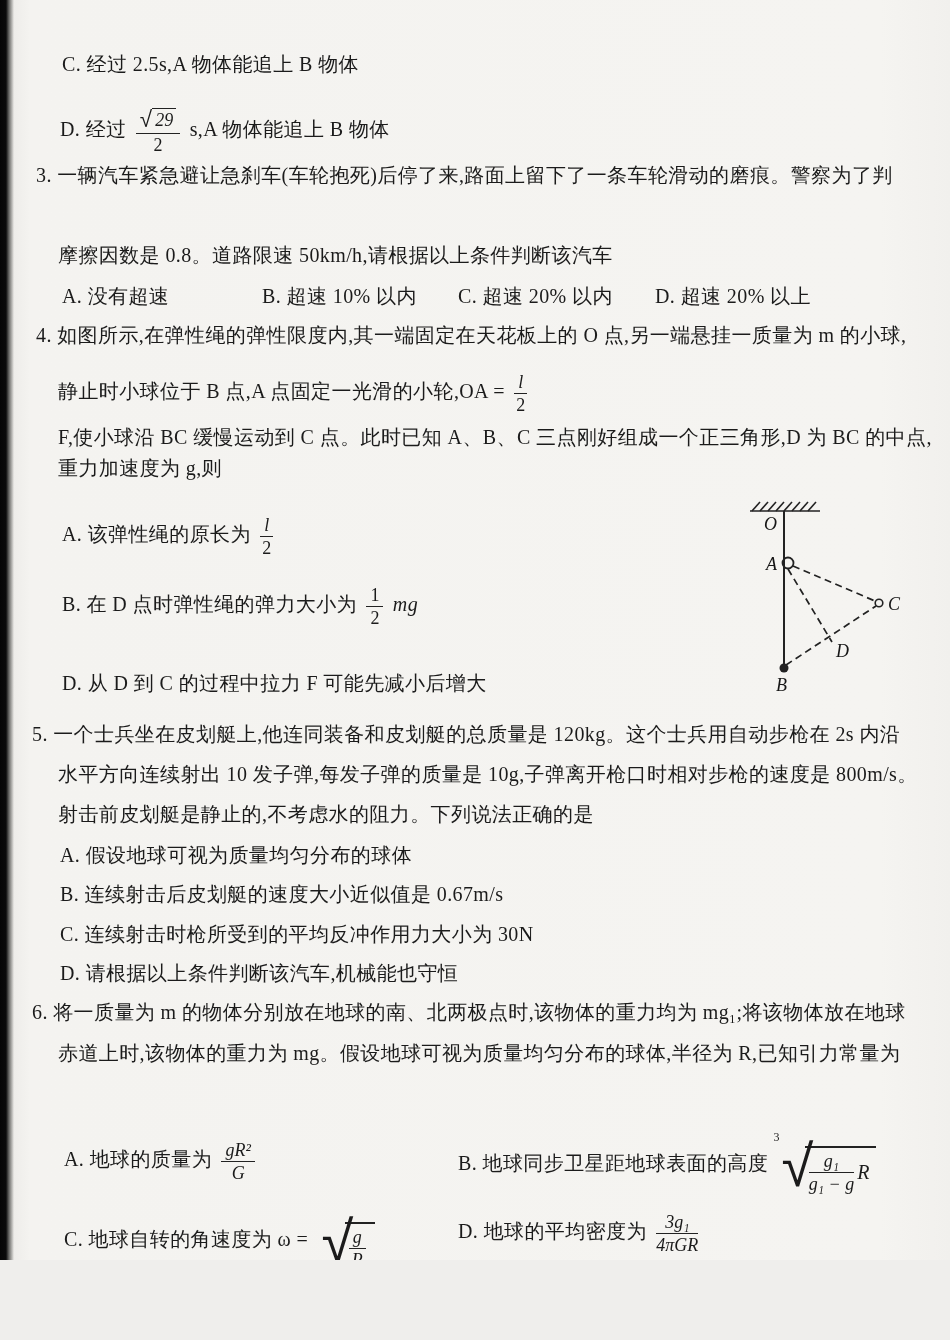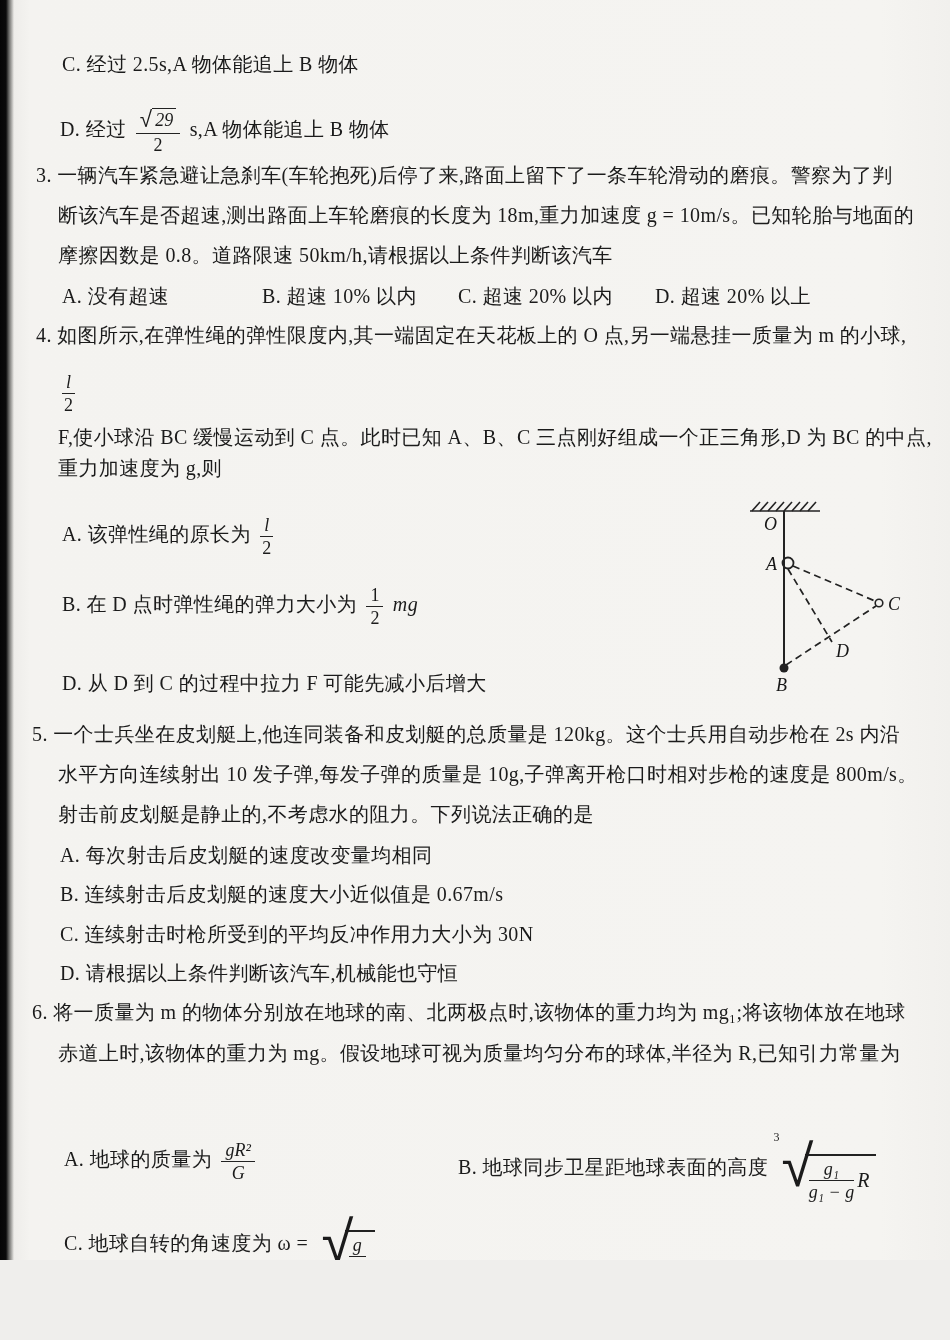--- a/index.html
+++ b/index.html
@@ -29,21 +29,21 @@
   .frac .den{display:block;padding-top:1px;}
   .it{font-style:italic;}
   
   .sqrt-inline{display:inline-flex;align-items:flex-start;}
   .sqrt-inline .rsign{font-size:1.25em;line-height:1.05;font-family:"DejaVu Sans",sans-serif;font-weight:300;}
   .sqrt-inline .rbody{border-top:1.6px solid #222;padding:1px 3px 0;}
   
   .sqrt{display:inline-flex;align-items:flex-start;vertical-align:middle;position:relative;margin:0 2px 0 8px;}
   .sqrt .idx{position:absolute;left:-8px;top:-6px;font-size:12px;font-style:normal;}
   .sqrt .rsign2{font-size:58px;line-height:56px;font-family:"DejaVu Sans",sans-serif;font-weight:200;transform:translateY(2px);}
-  .sqrt .rbody2{border-top:2px solid #222;margin-left:-9px;padding:3px 6px 0 4px;display:inline-flex;align-items:center;margin-top:18px;justify-content:center;}
+  .sqrt .rbody2{border-top:2px solid #222;margin-left:-9px;padding:3px 6px 0 4px;display:inline-flex;align-items:center;margin-top:10px;justify-content:center;}
   .sqrt .rbody2 .frac{margin:0 3px 0 0;}
   .footer{position:absolute;font-size:22px;letter-spacing:1px;}
   svg text{font-family:"Liberation Serif","DejaVu Serif",serif;}
 </style>
 </head>
 <body>
 
 <div class="page">
   <div class="binding"></div>
 
@@ -54,29 +54,29 @@
       <span class="num"><span class="sqrt-inline">
             <span class="rsign">√</span>
             <span class="rbody it">29</span>
           </span></span>
       <span class="den">2</span>
     </span>
     <span>s,A 物体能追上 B 物体</span>
   </div>
 
   <div class="tl" style="left:36px;top:163px">3. 一辆汽车紧急避让急刹车(车轮抱死)后停了来,路面上留下了一条车轮滑动的磨痕。警察为了判</div>
-  <div class="tl" style="left:58px;top:203px">断该汽车是否超速,测出路面上车轮磨痕的长度为 18m,重力加速度 g = 10m/s。已知轮胎与地面的</div>
   <div class="tl" style="left:58px;top:243px">摩擦因数是 0.8。道路限速 50km/h,请根据以上条件判断该汽车</div>
   <div class="tl" style="left:62px;top:284px">A. 没有超速</div>
   <div class="tl" style="left:262px;top:284px">B. 超速 10% 以内</div>
   <div class="tl" style="left:458px;top:284px">C. 超速 20% 以内</div>
   <div class="tl" style="left:655px;top:284px">D. 超速 20% 以上</div>
 
   <div class="tl" style="left:36px;top:323px">4. 如图所示,在弹性绳的弹性限度内,其一端固定在天花板上的 O 点,另一端悬挂一质量为 m 的小球,</div>
   <div class="tl" style="left:58px;top:372px">
+    <span>静止时小球位于 B 点,A 点固定一光滑的小轮,OA =</span>
     <span class="frac">
       <span class="num it">l</span>
       <span class="den">2</span>
     </span>
   </div>
   <div class="tl" style="left:58px;top:425px">F,使小球沿 BC 缓慢运动到 C 点。此时已知 A、B、C 三点刚好组成一个正三角形,D 为 BC 的中点,</div>
   <div class="tl" style="left:58px;top:456px">重力加速度为 g,则</div>
 
   <div class="tl" style="left:62px;top:515px">
     <span>A. 该弹性绳的原长为</span>
@@ -117,21 +117,21 @@
     <text x="42" y="40" font-size="18" font-style="italic" fill="#161616">O</text>
     <text x="44" y="80" font-size="18" font-style="italic" fill="#161616">A</text>
     <text x="166" y="120" font-size="18" font-style="italic" fill="#161616">C</text>
     <text x="114" y="167" font-size="18" font-style="italic" fill="#161616">D</text>
     <text x="54" y="201" font-size="18" font-style="italic" fill="#161616">B</text>
   </svg>
 
   <div class="tl" style="left:32px;top:722px">5. 一个士兵坐在皮划艇上,他连同装备和皮划艇的总质量是 120kg。这个士兵用自动步枪在 2s 内沿</div>
   <div class="tl" style="left:58px;top:762px">水平方向连续射出 10 发子弹,每发子弹的质量是 10g,子弹离开枪口时相对步枪的速度是 800m/s。</div>
   <div class="tl" style="left:58px;top:802px">射击前皮划艇是静止的,不考虑水的阻力。下列说法正确的是</div>
-  <div class="tl" style="left:60px;top:843px">A. 每次射击后皮划艇的速度改变量均相同</div>
+  <div class="tl" style="left:60px;top:843px">A. 假设地球可视为质量均匀分布的球体</div>
   <div class="tl" style="left:60px;top:882px">B. 连续射击后皮划艇的速度大小近似值是 0.67m/s</div>
   <div class="tl" style="left:60px;top:922px">C. 连续射击时枪所受到的平均反冲作用力大小为 30N</div>
   <div class="tl" style="left:60px;top:961px">D. 请根据以上条件判断该汽车,机械能也守恒</div>
 
   <div class="tl" style="left:32px;top:1000px">6. 将一质量为 m 的物体分别放在地球的南、北两极点时,该物体的重力均为 mg₁;将该物体放在地球</div>
   <div class="tl" style="left:58px;top:1041px">赤道上时,该物体的重力为 mg。假设地球可视为质量均匀分布的球体,半径为 R,已知引力常量为</div>
 
   <div class="tl" style="left:64px;top:1140px">
     <span>A. 地球的质量为</span>
     <span class="frac">
@@ -161,16 +161,23 @@
       <span class="rsign2">√</span>
       <span class="rbody2">
         <span class="frac">
           <span class="num it">g</span>
           <span class="den it">R</span>
         </span>
       </span>
     </span>
   </div>
 
+  <div class="tl" style="left:458px;top:1212px">
+    <span>D. 地球的平均密度为</span>
+    <span class="frac">
+      <span class="num it">3g₁</span>
+      <span class="den it">4πGR</span>
+    </span>
+  </div>
 
   <div class="footer" style="left:338px;top:1289px">高三物理试题</div>
   <div class="footer" style="left:472px;top:1289px">第2页(共6 页)</div>
 </div>
 
 </body></html>

